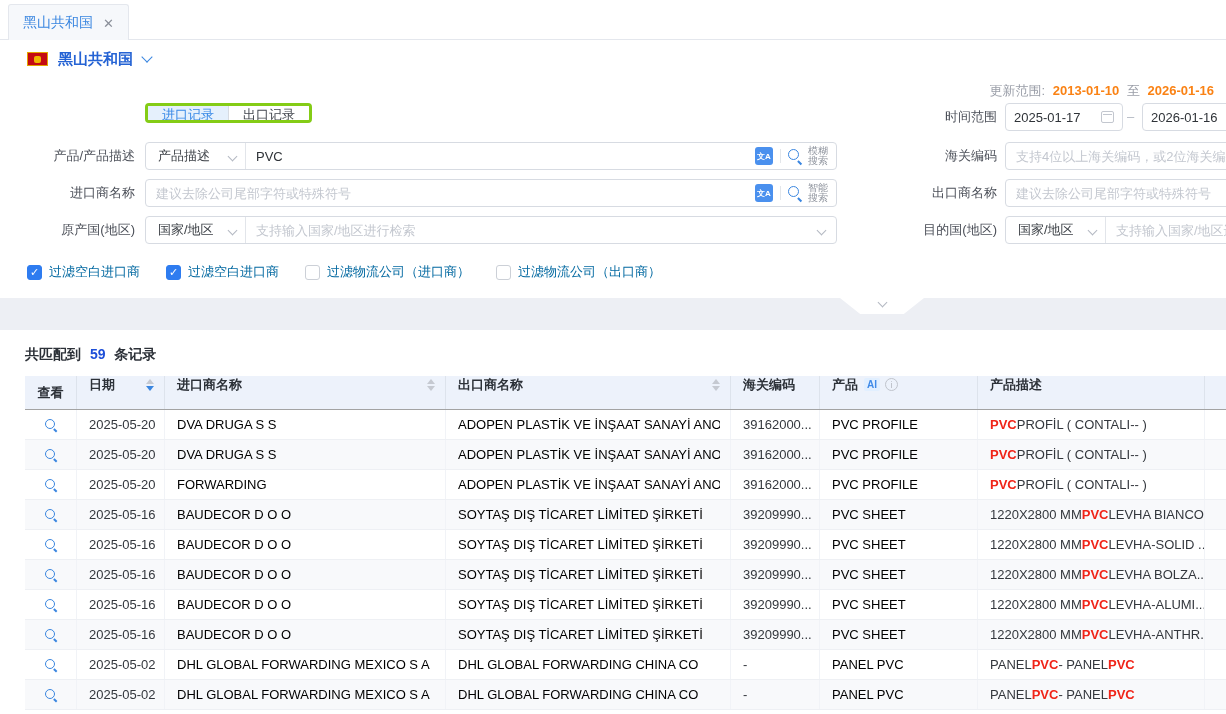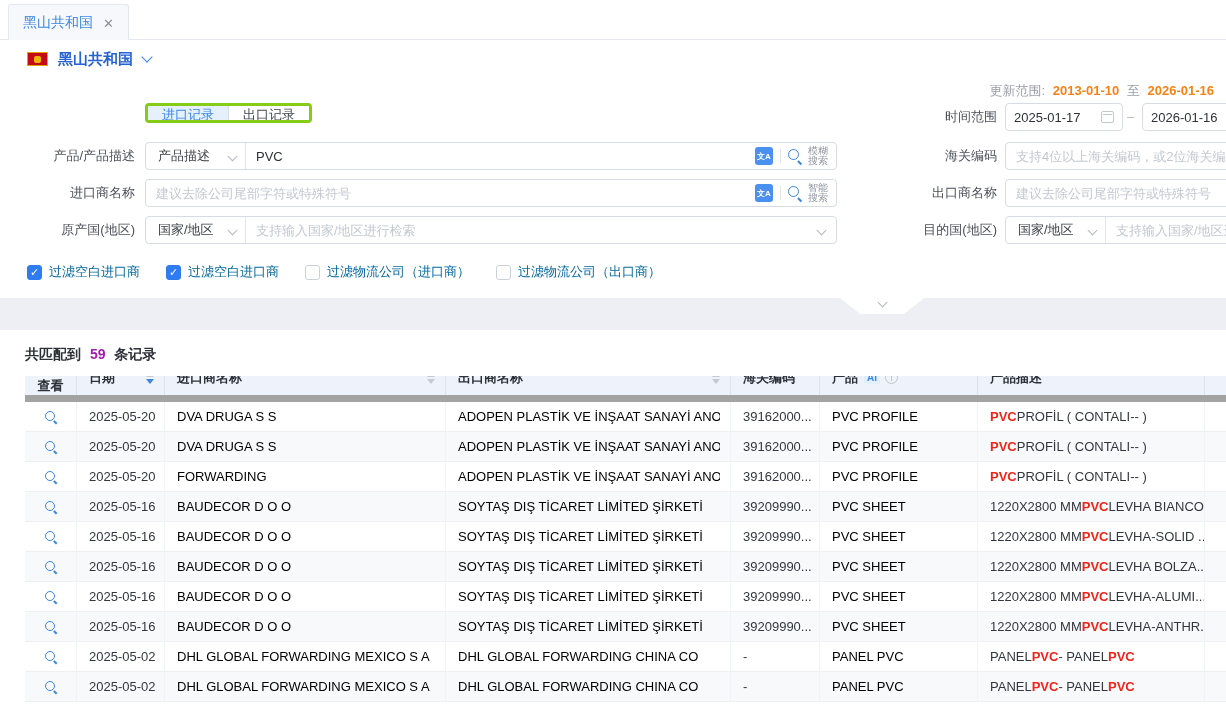--- a/index.html
+++ b/index.html
@@ -96,23 +96,23 @@
   .collapse-handle { position:absolute; left:840px; top:0; width:84px; height:16px; background:#fff;
     clip-path:polygon(0 0,100% 0,76% 100%,24% 100%); display:flex; justify-content:center;
     cursor:pointer; }
   .collapse-handle .chev { margin-top:1px; }
 
   
   .results-card { position:absolute; top:330px; left:8px; width:1218px; height:384px; background:#fff;
     border-radius:8px 8px 0 0; overflow:hidden; }
   .summary { margin:12px 0 0 17px; height:24px; line-height:24px; font-size:14px; font-weight:bold;
     color:#2c3138; }
-  .summary .count { color:#a21caf; margin:8px 5px; }
+  .summary .count { color:#1d4ed8; margin:8px 5px; }
   .table { margin:10px 0 0 17px; font-size:13px; }
-  .thead { display:flex; height:26px; background:#edf2fb; border-bottom:7px solid #a3a3a3; }
+  .thead { display:flex; height:34px; background:#edf2fb; border-bottom:1px solid #a3a3a3; }
   .th { display:flex; align-items:center; padding:0 10px 16px 12px; color:#2c3138; font-weight:bold;
     border-right:1px solid #dde3ec; overflow:hidden; white-space:nowrap; }
   .th.center { justify-content:center; padding:0; }
   .th .spacer { flex:1; }
   .sorter { display:flex; flex-direction:column; align-items:center; gap:2px; margin-left:8px;
     cursor:pointer; }
   .caret { width:0; height:0; border-left:4px solid transparent; border-right:4px solid transparent; }
   .caret.up { border-bottom:5px solid #c5c9d1; }
   .caret.down { border-top:5px solid #c5c9d1; }
   .caret.down.active { border-top-color:#3a86e0; }

